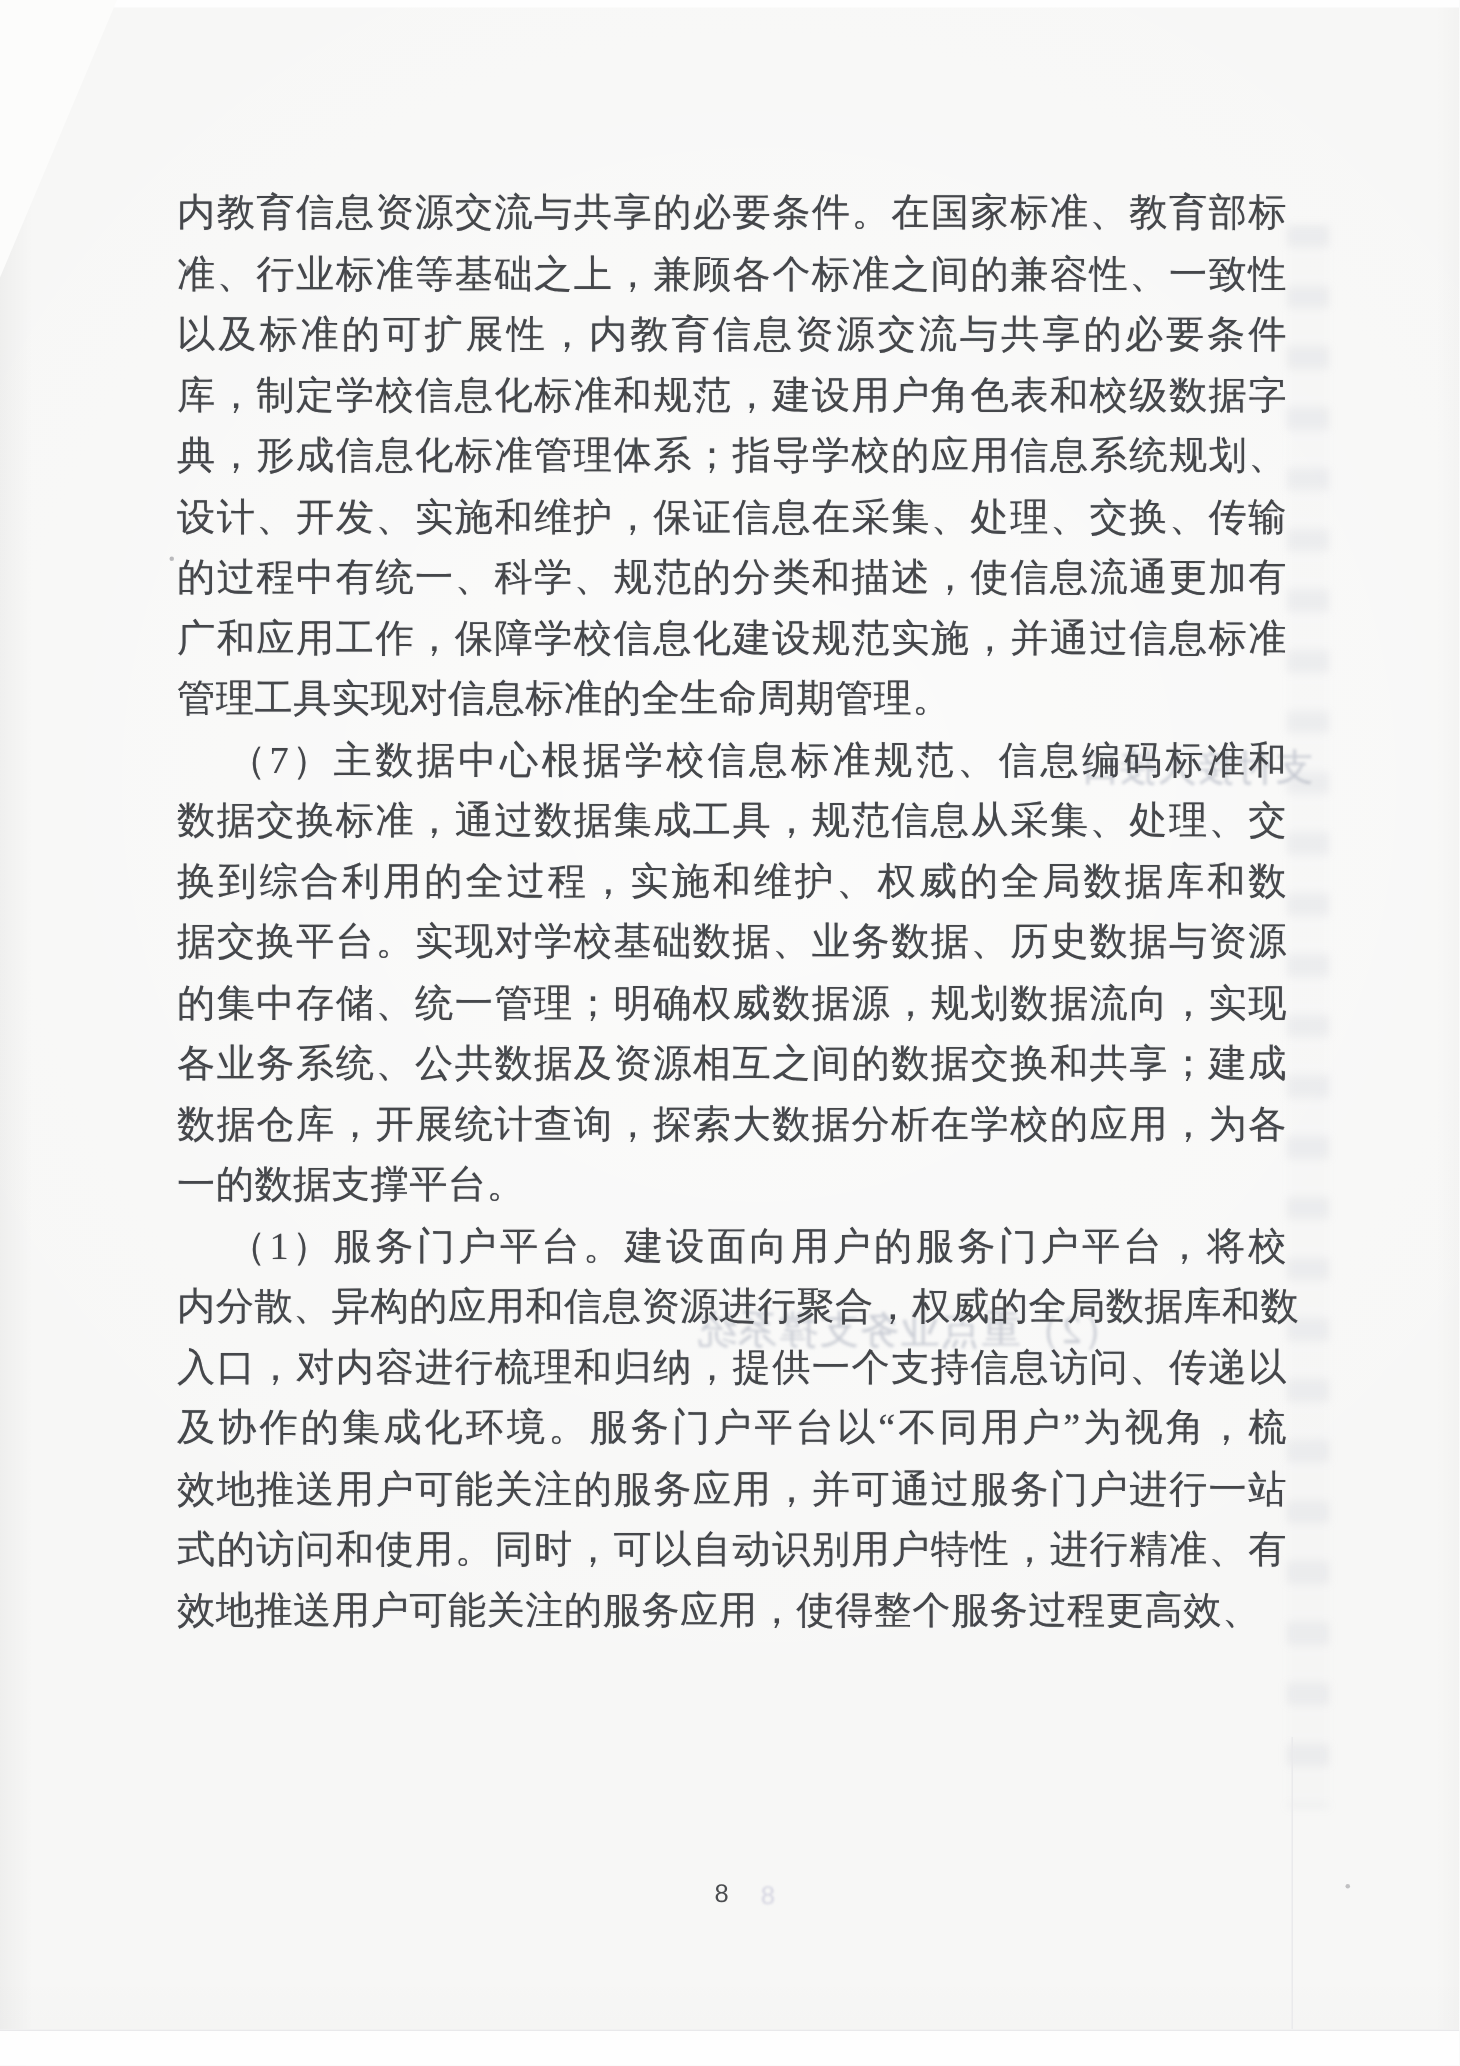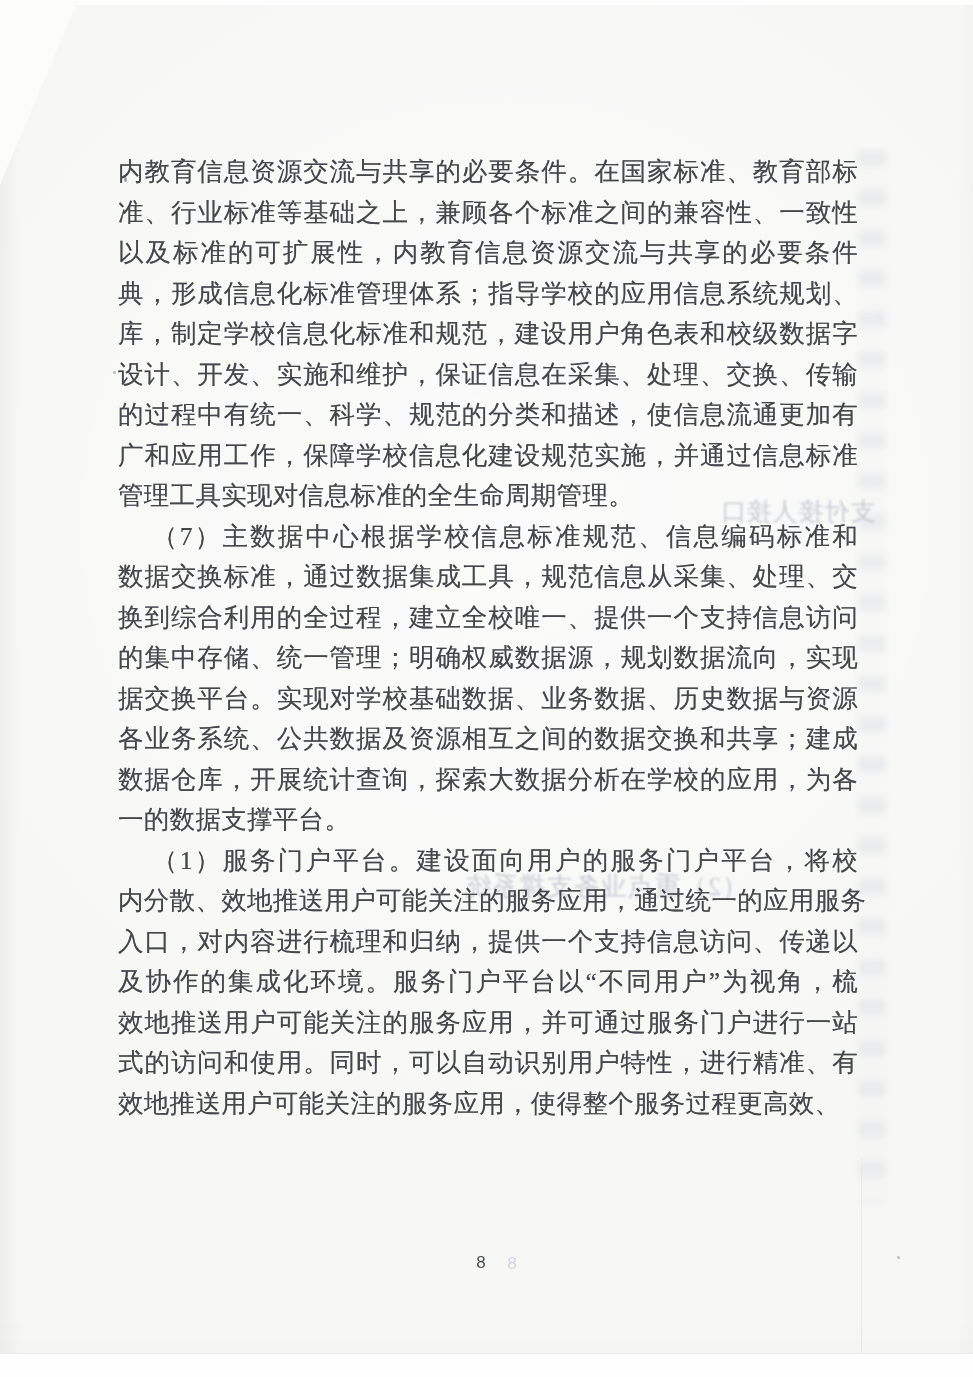--- a/index.html
+++ b/index.html
@@ -17,21 +17,21 @@
   .corner-fold{
     position:absolute;left:0;top:0;width:78px;height:185px;
     background:#fcfcfb;clip-path:polygon(0 0,100% 0,0 100%);
   }
   .edge-bottom{
     position:absolute;left:0;top:1353px;width:973px;height:24px;
     background:#fefefe;border-top:1px solid #e9e9eb;
   }
   .crease-v{position:absolute;left:861px;top:1158px;width:1px;height:195px;background:#eaeaec;}
 
-  .text-block{position:absolute;left:118px;top:152px;width:740px;}
+  .text-block{position:absolute;left:118px;top:122px;width:740px;}
   .para{margin:0;padding:0;}
   .tline{
     height:40.5px;line-height:40.5px;
     font-size:25.5px;color:#45474b;letter-spacing:0.3px;
     text-align:justify;text-align-last:justify;
     text-shadow:0 0 0.5px rgba(70,72,78,0.55);
     overflow:visible;white-space:nowrap;
   }
   .tline.pfirst{padding-left:34px;}
   .tline.plast{text-align:left;text-align-last:left;}
@@ -77,42 +77,42 @@
   <div class="bleed-column"></div>
   <div class="bleed bleed-1">支付接人接口</div>
   <div class="bleed bleed-2">（2）重点业务支撑系统</div>
 
   <div class="text-block">
 
     <div class="para">
       <div class="tline">内教育信息资源交流与共享的必要条件。在国家标准、教育部标</div>
       <div class="tline">准、行业标准等基础之上，兼顾各个标准之间的兼容性、一致性</div>
       <div class="tline">以及标准的可扩展性，内教育信息资源交流与共享的必要条件</div>
+      <div class="tline">库，制定学校信息化标准和规范，建设用户角色表和校级数据字</div>
       <div class="tline">典，形成信息化标准管理体系；指导学校的应用信息系统规划、</div>
-      <div class="tline">库，制定学校信息化标准和规范，建设用户角色表和校级数据字</div>
       <div class="tline">设计、开发、实施和维护，保证信息在采集、处理、交换、传输</div>
       <div class="tline">的过程中有统一、科学、规范的分类和描述，使信息流通更加有</div>
       <div class="tline">广和应用工作，保障学校信息化建设规范实施，并通过信息标准</div>
       <div class="tline plast">管理工具实现对信息标准的全生命周期管理。</div>
     </div>
 
     <div class="para">
       <div class="tline pfirst">（7）主数据中心根据学校信息标准规范、信息编码标准和</div>
       <div class="tline">数据交换标准，通过数据集成工具，规范信息从采集、处理、交</div>
-      <div class="tline">换到综合利用的全过程，建立全校唯一、提供一个支持信息访问</div>
+      <div class="tline">换到综合利用的全过程，实施和维护、权威的全局数据库和数</div>
+      <div class="tline">据交换平台。实现对学校基础数据、业务数据、历史数据与资源</div>
       <div class="tline">的集中存储、统一管理；明确权威数据源，规划数据流向，实现</div>
-      <div class="tline">据交换平台。实现对学校基础数据、业务数据、历史数据与资源</div>
       <div class="tline">各业务系统、公共数据及资源相互之间的数据交换和共享；建成</div>
       <div class="tline">数据仓库，开展统计查询，探索大数据分析在学校的应用，为各</div>
       <div class="tline plast">一的数据支撑平台。</div>
     </div>
 
     <div class="para">
       <div class="tline pfirst">（1）服务门户平台。建设面向用户的服务门户平台，将校</div>
-      <div class="tline">内分散、效地推送用户可能关注的服务应用，通过统一的应用服务</div>
+      <div class="tline">内分散、异构的应用和信息资源进行聚合，权威的全局数据库和数</div>
       <div class="tline">入口，对内容进行梳理和归纳，提供一个支持信息访问、传递以</div>
       <div class="tline">及协作的集成化环境。服务门户平台以“不同用户”为视角，梳</div>
       <div class="tline">效地推送用户可能关注的服务应用，并可通过服务门户进行一站</div>
       <div class="tline">式的访问和使用。同时，可以自动识别用户特性，进行精准、有</div>
       <div class="tline plast">效地推送用户可能关注的服务应用，使得整个服务过程更高效、</div>
     </div>
 
   </div>
 
   <div class="page-number">8</div>

